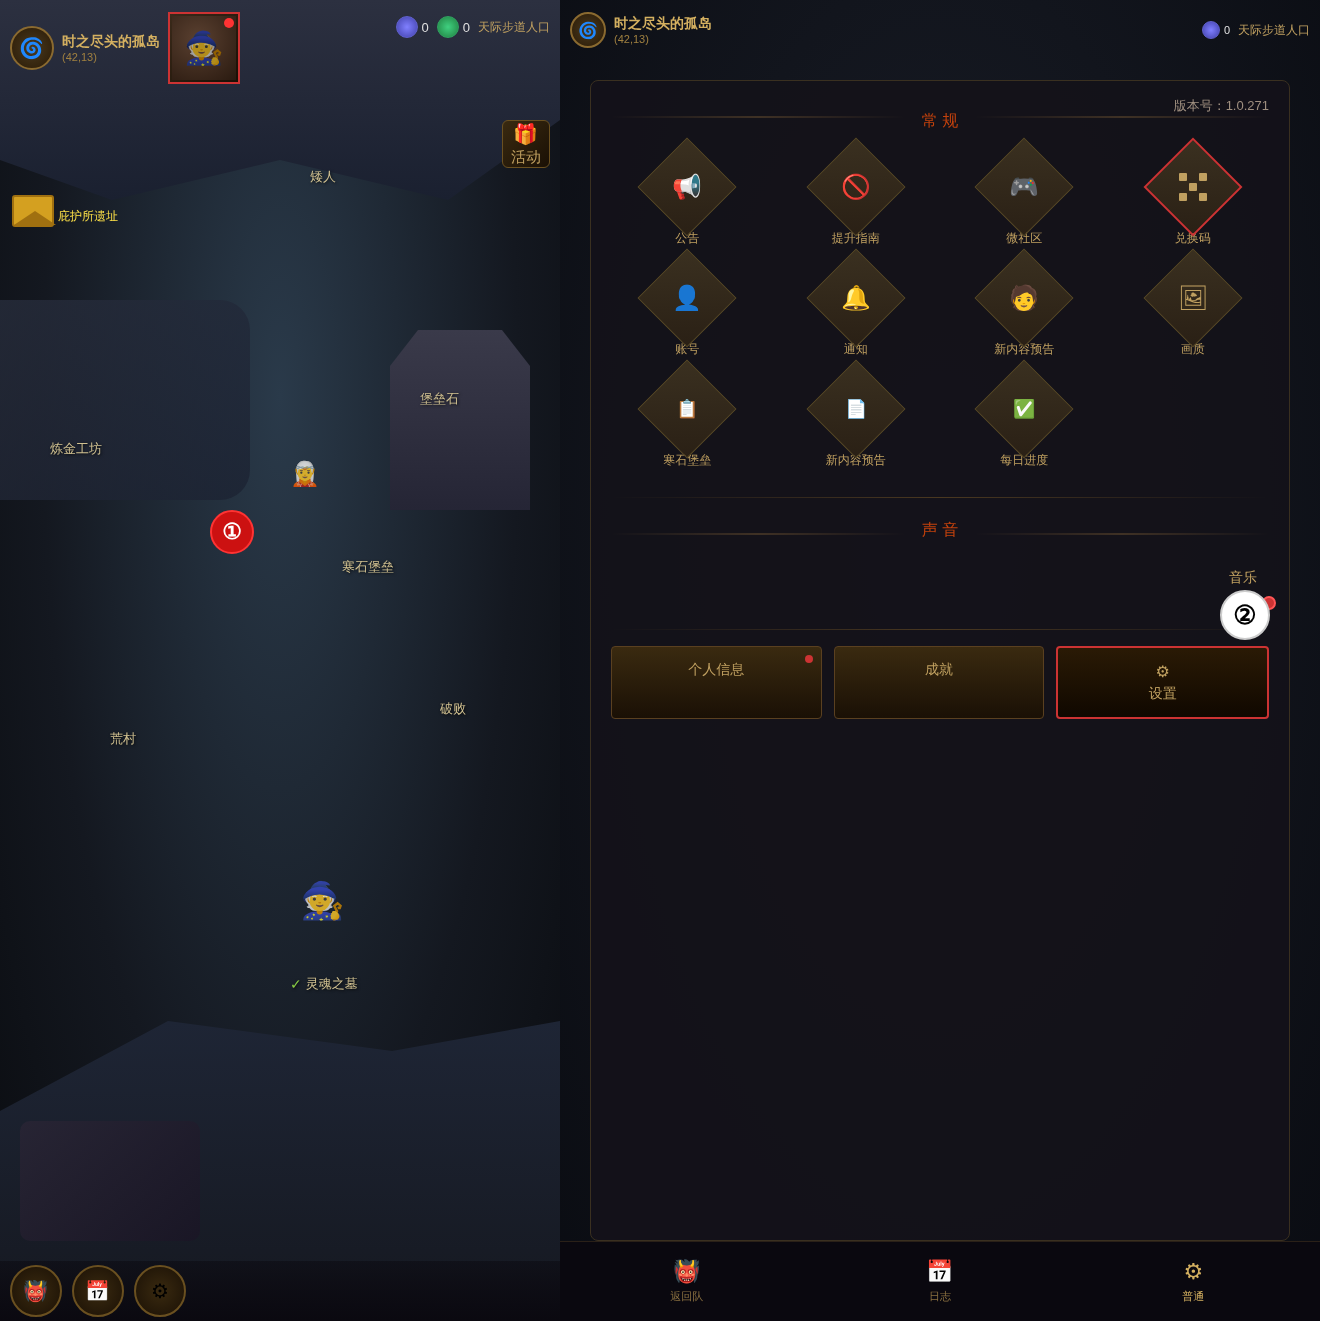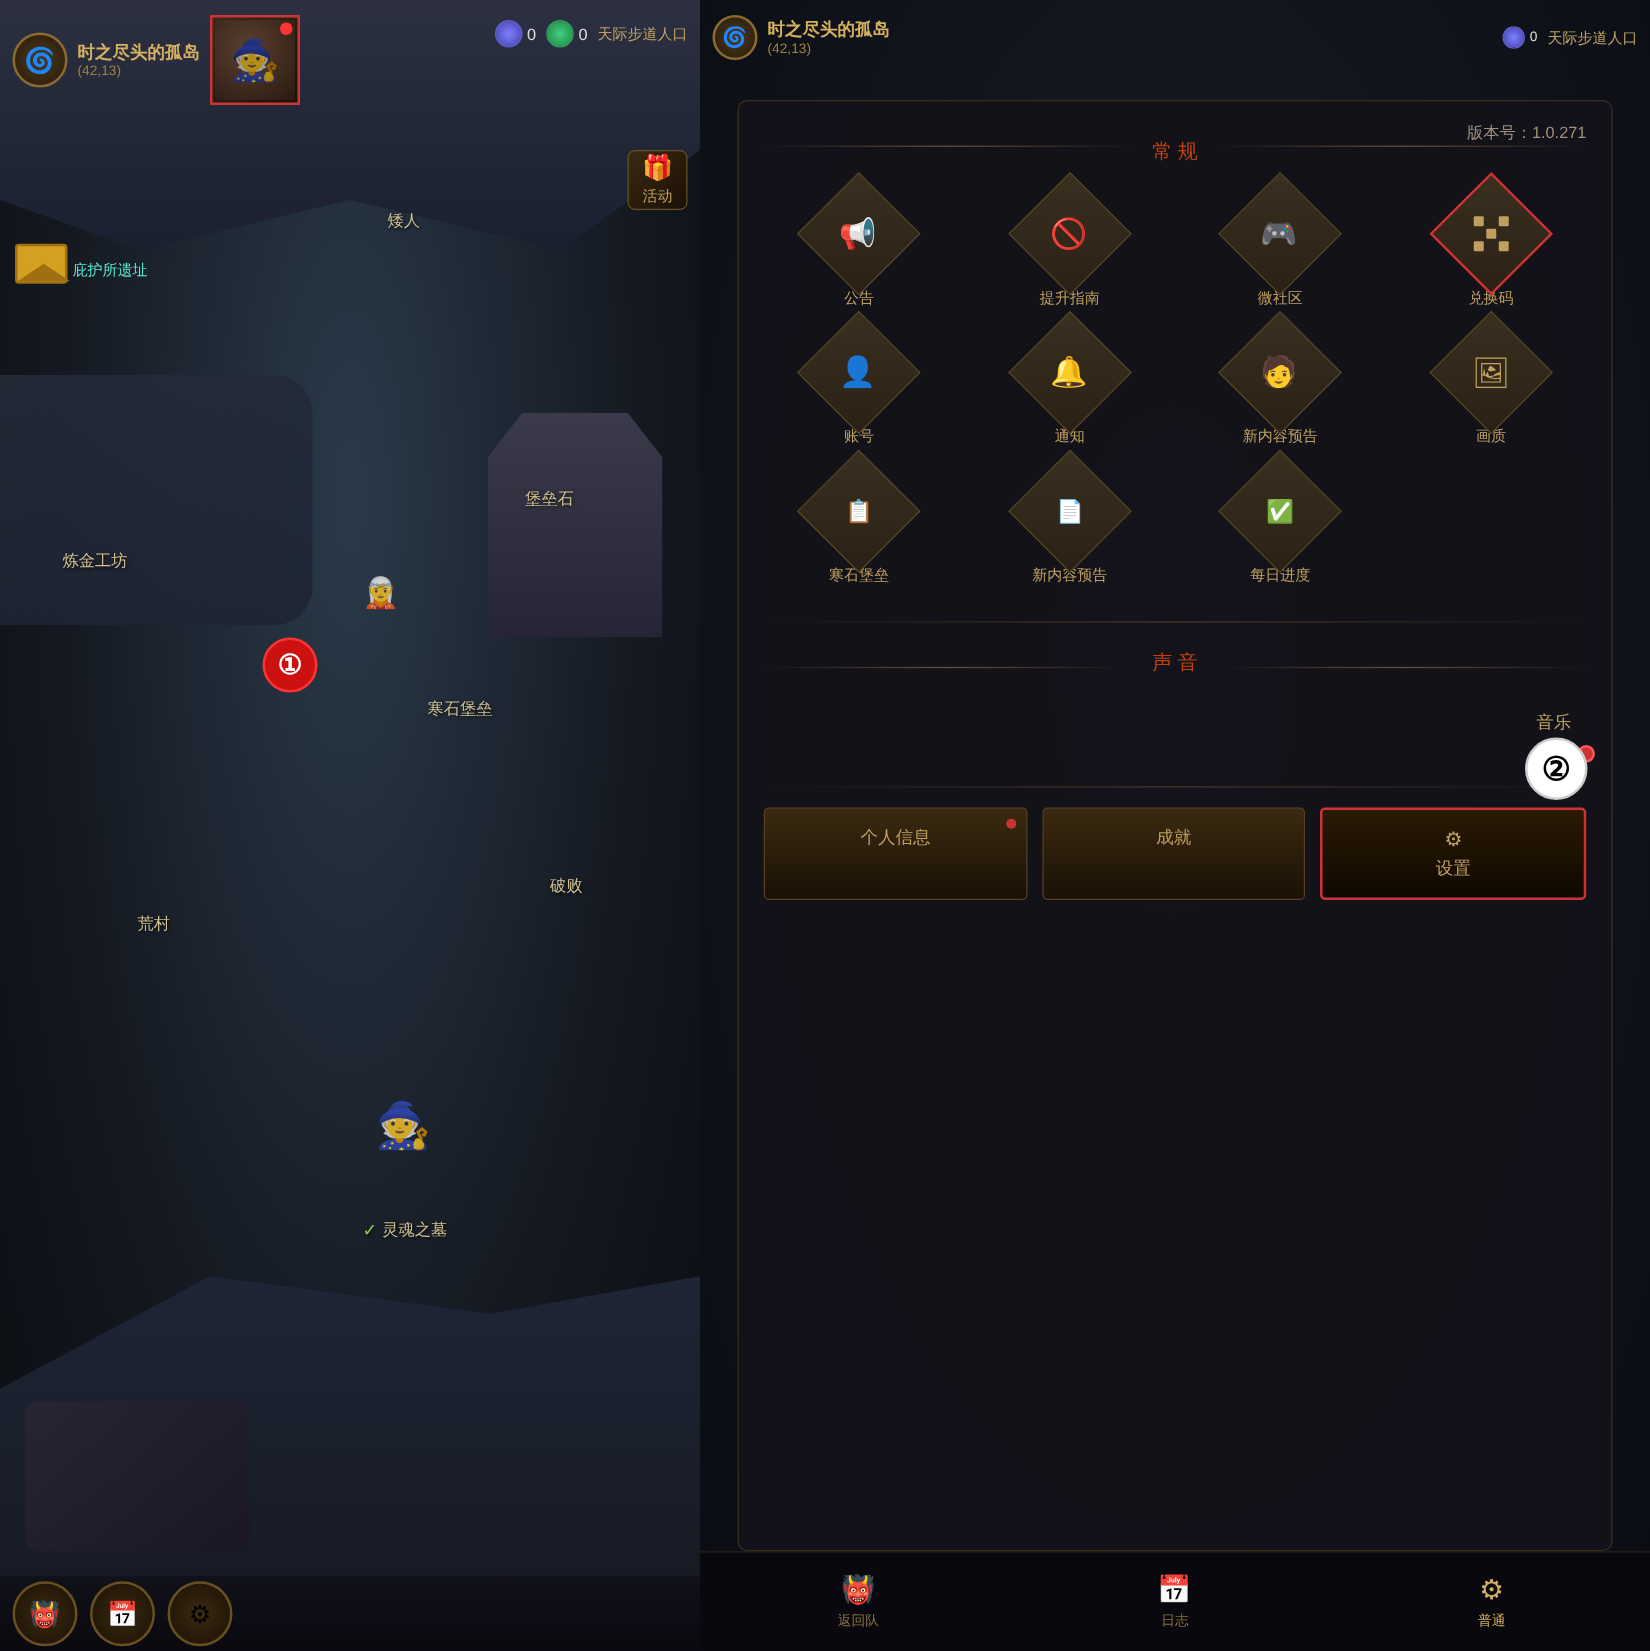--- a/index.html
+++ b/index.html
@@ -142,21 +142,21 @@
     }
     .icon-btn {
       width: 48px; height: 48px;
       background: linear-gradient(135deg, #3a2a10 0%, #1a1005 100%);
       border: 1px solid #6a5020;
       border-radius: 6px;
       display: flex; flex-direction: column; align-items: center; justify-content: center;
       cursor: pointer;
     }
     .icon-btn .icon-sym { font-size: 20px; }
-    .icon-btn .icon-lbl { font-size: 12px; color: #c0a060; margin-top: 2px; }
+    .icon-btn .icon-lbl { font-size: 15px; color: #c0a060; margin-top: 2px; }
 
     
     .map-label {
       position: absolute;
       color: #d0c090;
       font-size: 13px;
       text-shadow: 1px 1px 3px rgba(0,0,0,0.8);
       white-space: nowrap;
     }
 
@@ -461,21 +461,21 @@
       top: 0; left: 0; right: 0;
       height: 50%;
       border-bottom: 14px solid #a07010;
       border-left: 21px solid transparent;
       border-right: 21px solid transparent;
     }
 
     .shelter-label {
       position: absolute;
       top: 208px; left: 58px;
-      color: #5eead4;
+      color: #fde047;
       font-size: 12px;
     }
   </style>
 </head>
 <body>
 
 <div class="left-panel">
   <div class="game-bg"></div>
   <div class="terrain-top"></div>
   <div class="terrain-mid-left"></div>

